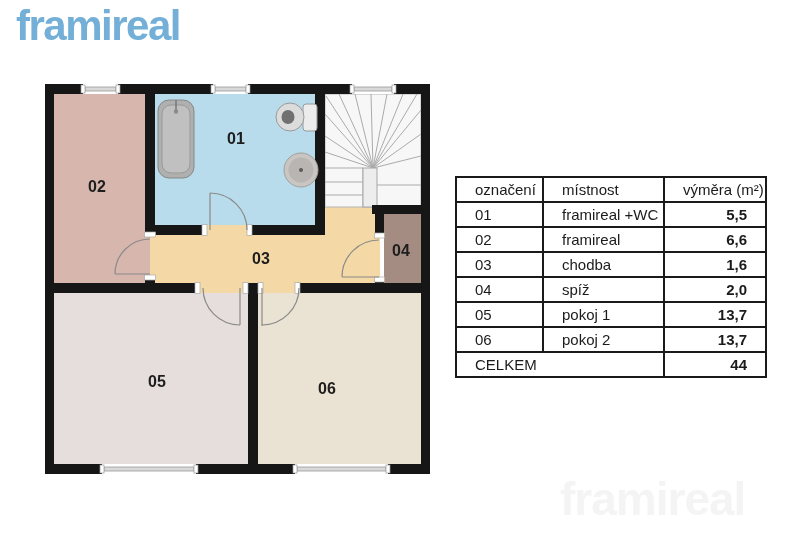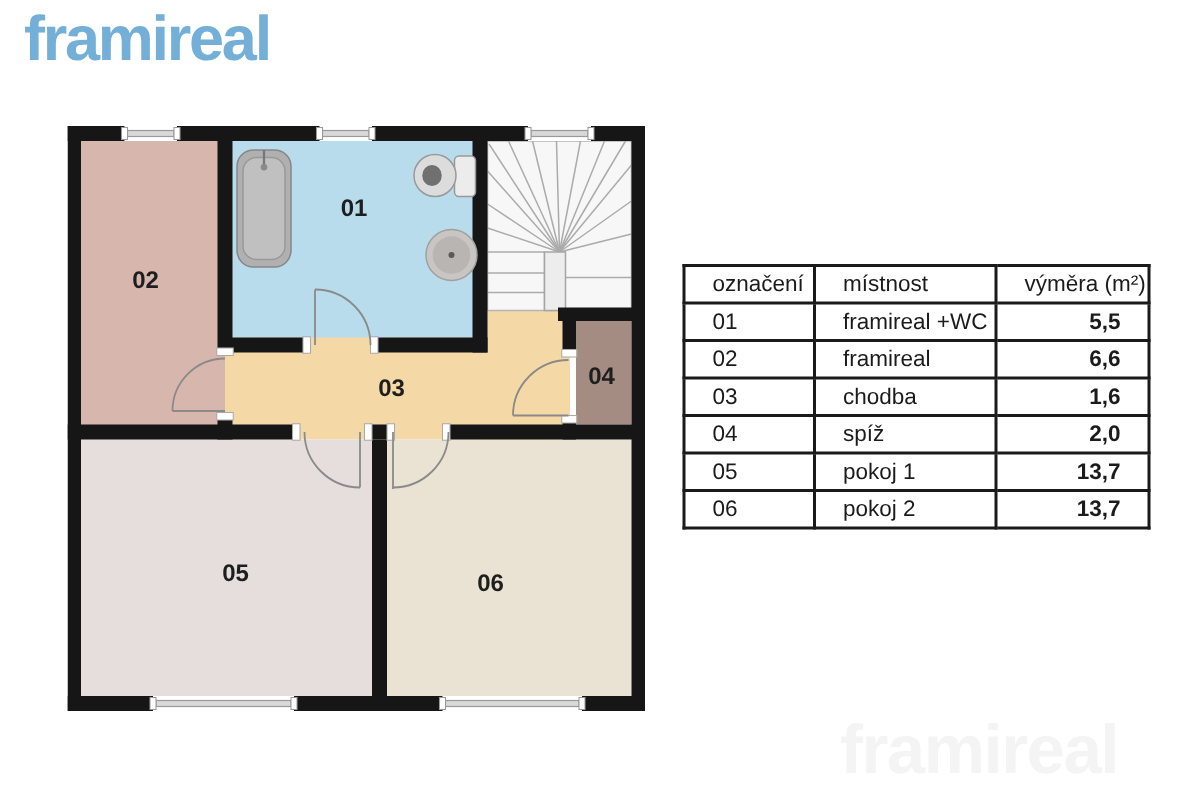--- a/index.html
+++ b/index.html
@@ -216,16 +216,20 @@
   <tr>
     <td>05</td>
     <td>pokoj 1</td>
     <td class="num">13,7</td>
   </tr>
   <tr>
     <td>06</td>
     <td>pokoj 2</td>
     <td class="num">13,7</td>
   </tr>
+  <tr>
+    <td colspan="2">CELKEM</td>
+    <td class="num">44</td>
+  </tr>
 </tbody>
   </table>
 
 <div class="watermark">framireal</div>
 
 </body></html>

